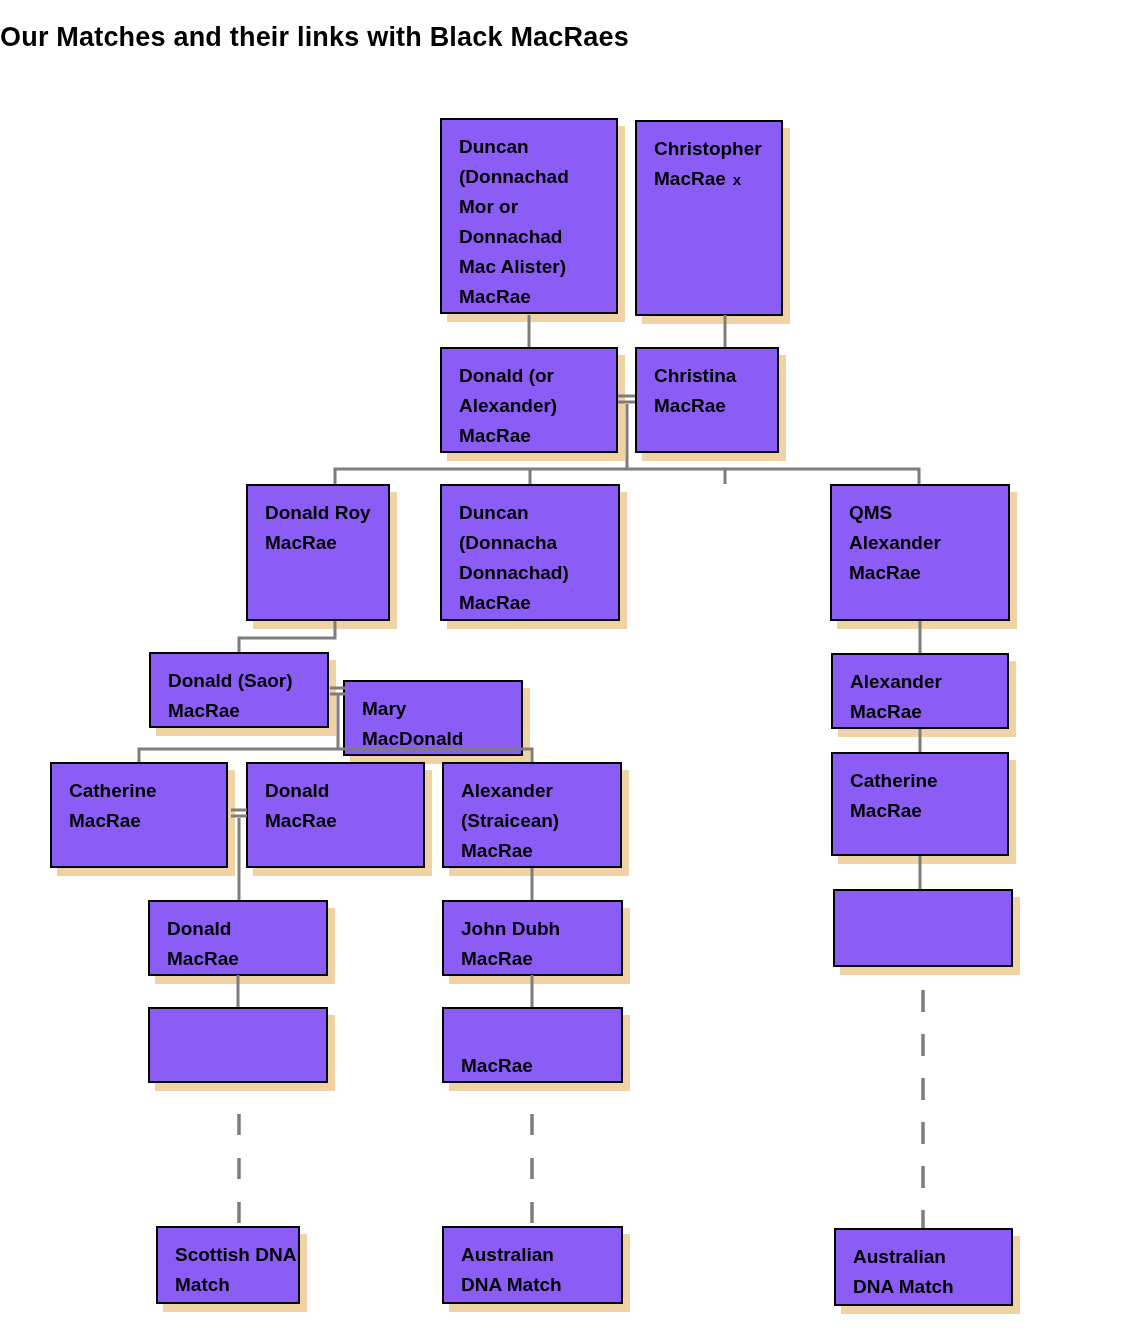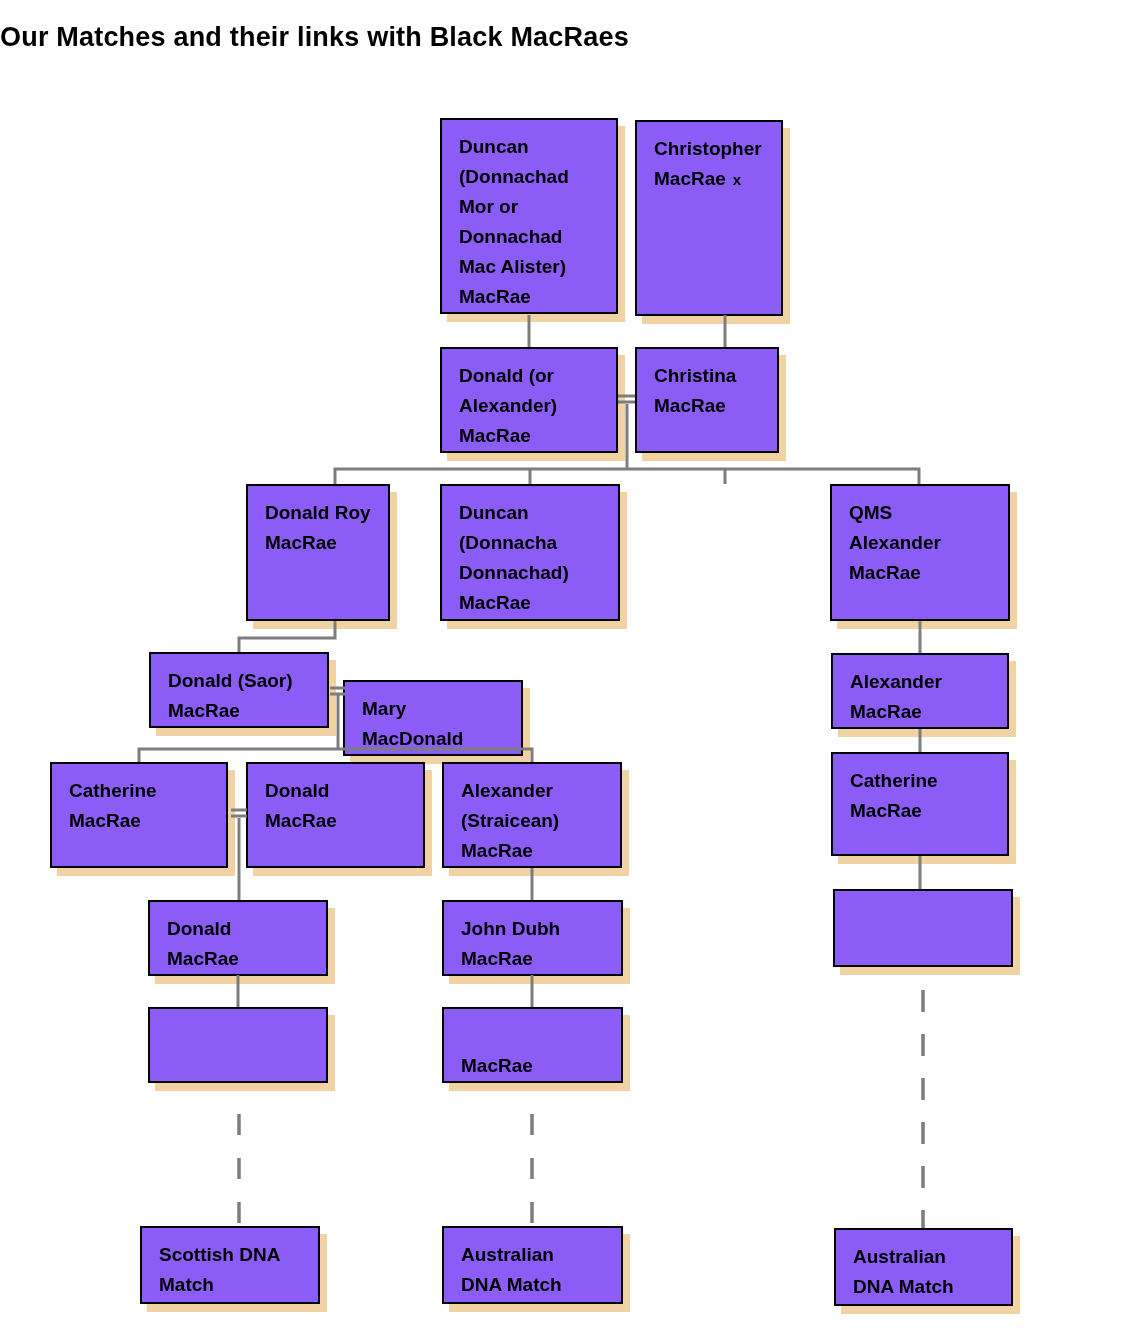--- a/index.html
+++ b/index.html
@@ -130,21 +130,21 @@
     <div class="line">MacRae</div>
   </div>
   <div class="box" style="left:833px;top:889px;width:180px;height:78px"></div>
 
   <div class="box" style="left:148px;top:1007px;width:180px;height:76px"></div>
   <div class="box" style="left:442px;top:1007px;width:181px;height:76px">
     <div class="line"></div>
     <div class="line">MacRae</div>
   </div>
 
-  <div class="box" style="left:140px;top:1226px;width:180px;height:78px">
+  <div class="box" style="left:156px;top:1226px;width:144px;height:78px">
     <div class="line">Scottish DNA</div>
     <div class="line">Match</div>
   </div>
   <div class="box" style="left:442px;top:1226px;width:181px;height:78px">
     <div class="line">Australian</div>
     <div class="line">DNA Match</div>
   </div>
   <div class="box" style="left:834px;top:1228px;width:179px;height:78px">
     <div class="line">Australian</div>
     <div class="line">DNA Match</div>

